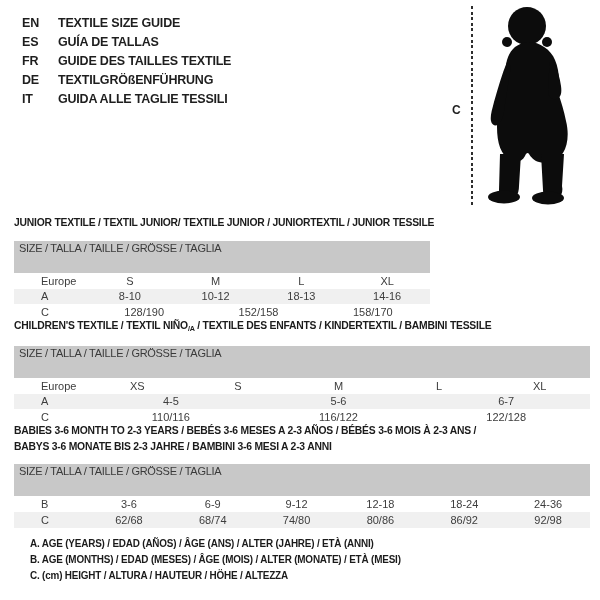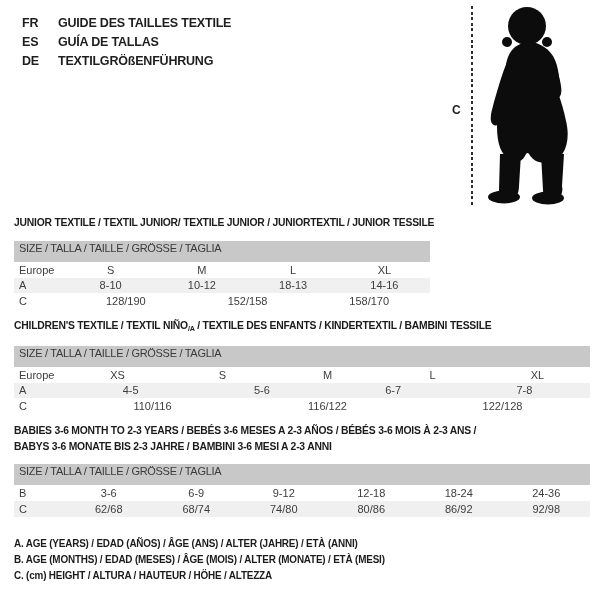--- a/index.html
+++ b/index.html
@@ -23,52 +23,60 @@
   .sec-title{
     position:absolute;left:14px;font-size:11.5px;font-weight:bold;letter-spacing:-0.25px;
     white-space:nowrap;transform:scaleX(0.9);transform-origin:left center;color:#1b1b1b;line-height:13px;
   }
   .sub{font-size:8px;vertical-align:-2px;}
   
   .size-table{position:absolute;left:14px;font-size:11px;color:#3d3d3d;}
   .t-w1{width:416px;}
   .t-w2{width:576px;}
   .t-head{
-    background:#c8c8c8;height:21px;line-height:15px;padding-left:5px;color:#3a3a3a;
+    background:#c8c8c8;height:32px;line-height:15px;padding-left:5px;color:#3a3a3a;
     letter-spacing:-0.3px;white-space:nowrap;
   }
   .t-row{display:flex;height:16px;line-height:16px;}
   .t-row.h15{height:15px;line-height:15px;}
-  .t-row .lbl{flex:0 0 46px;padding-left:5px;}
+  .t-row .lbl{flex:0 0 46px;padding-left:5px;margin-left:22px;}
   .t-row .val{flex:1;text-align:center;}
   .alt{background:#f0f0f0;}
   
-  .legend{position:absolute;left:14px;top:535px;}
+  .legend{position:absolute;left:30px;top:535px;}
   .legend-line{
     font-size:11px;font-weight:bold;letter-spacing:-0.2px;line-height:16px;white-space:nowrap;
     transform:scaleX(0.9);transform-origin:left center;color:#1b1b1b;
   }
 </style>
 </head>
 <body>
 
 <div class="canvas">
 
   <div class="lang-list">
     <div class="lang-row">
+      <span class="lang-code">EN</span>
+      <span class="lang-label">TEXTILE SIZE GUIDE</span>
+    </div>
+    <div class="lang-row">
+      <span class="lang-code">ES</span>
+      <span class="lang-label">GUÍA DE TALLAS</span>
+    </div>
+    <div class="lang-row">
       <span class="lang-code">FR</span>
       <span class="lang-label">GUIDE DES TAILLES TEXTILE</span>
     </div>
     <div class="lang-row">
-      <span class="lang-code">ES</span>
-      <span class="lang-label">GUÍA DE TALLAS</span>
-    </div>
-    <div class="lang-row">
       <span class="lang-code">DE</span>
       <span class="lang-label">TEXTILGRÖßENFÜHRUNG</span>
+    </div>
+    <div class="lang-row">
+      <span class="lang-code">IT</span>
+      <span class="lang-label">GUIDA ALLE TAGLIE TESSILI</span>
     </div>
   </div>
 
   <span class="c-label">C</span>
   <div class="dash-line"></div>
   <svg class="baby-svg" width="110" height="200" viewBox="0 0 110 200">
     <g fill="#0c0c0c">
       <circle cx="45" cy="20" r="19"></circle>
       <circle cx="25" cy="36" r="5"></circle>
       <circle cx="65" cy="36" r="5"></circle>
@@ -141,21 +149,20 @@
       <span class="val">S</span>
       <span class="val">M</span>
       <span class="val">L</span>
       <span class="val">XL</span>
     </div>
     <div class="t-row h15 alt">
       <span class="lbl">A</span>
       <span class="val">4-5</span>
       <span class="val">5-6</span>
       <span class="val">6-7</span>
-      <span class="val">7-8</span>
     </div>
     <div class="t-row">
       <span class="lbl">C</span>
       <span class="val">110/116</span>
       <span class="val">116/122</span>
       <span class="val">122/128</span>
     </div>
   </div>
 
   <div class="sec-title" style="top:424px;">

